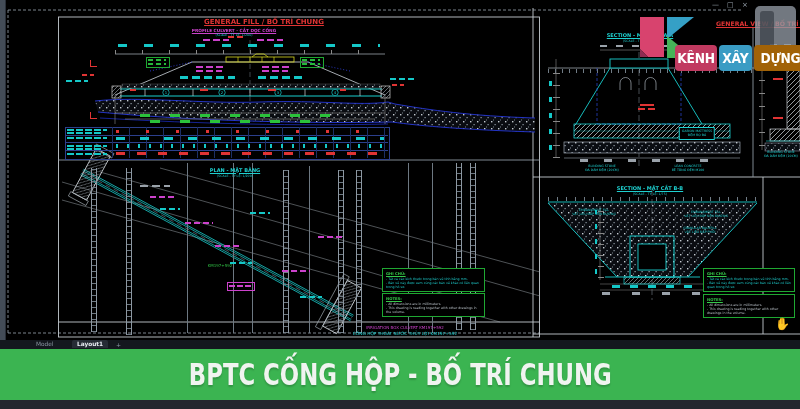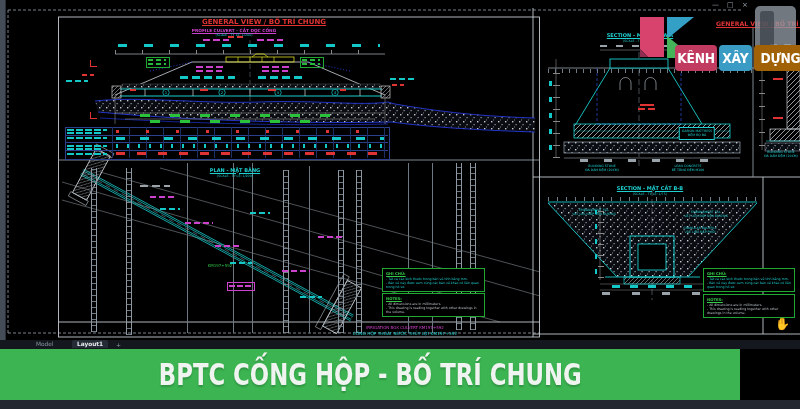--- a/index.html
+++ b/index.html
@@ -24,21 +24,21 @@
   .note .nl{display:block;font-size:3.2px;line-height:1.3;}
   .note .vi{color:#1ed0d0;} .note .en{color:#b9c0c7;}
   .winbtn{position:absolute;color:#98a2ac;font-size:7px;line-height:8px;cursor:default;}
   .badge{position:absolute;height:26px;border-radius:4px;display:flex;align-items:center;justify-content:center;margin-top:12px;}
   .badge span{color:#fff;font-weight:bold;font-size:14.5px;transform:scaleX(.85);letter-spacing:-.3px;}
   #tabbar{position:absolute;left:0;top:340px;width:800px;height:9px;background:#14181e;}
   #tab-model{position:absolute;left:36px;top:1px;font-size:5.8px;color:#8a97a3;}
   #tab-layout1{position:absolute;left:72px;top:0;font-size:5.8px;color:#e8edf2;font-weight:bold;
                background:#262c35;padding:1px 5px;border-radius:2px 2px 0 0;}
   #tab-add{position:absolute;left:116px;top:1px;font-size:6px;color:#8a97a3;}
-  #banner{position:absolute;left:0;top:349px;width:740px;height:51px;background:#3bb451;
+  #banner{position:absolute;left:0;top:349px;width:800px;height:51px;background:#3bb451;
           display:flex;align-items:center;justify-content:center;}
   #banner span{color:#f0f4f0;font-weight:bold;font-size:30px;transform:scaleX(.76);
                letter-spacing:0;text-shadow:0 2px 2px rgba(0,0,0,.18);white-space:nowrap;}
   #bottomstrip{position:absolute;left:0;top:400px;width:800px;height:9px;background:#23272f;}
   #leftstrip{position:absolute;left:0;top:0;width:5px;height:340px;background:#434c57;border-right:1px solid #2a3039;}
   #sidewidget{position:absolute;left:755px;top:6px;width:41px;height:52px;background:rgba(146,154,164,.78);
               border-radius:5px;}
   #sidewidget .inner{position:absolute;left:5px;top:5px;width:14px;height:42px;background:rgba(40,46,52,.55);border-radius:3px;}
   #panhand{position:absolute;left:775px;top:317px;color:#fff;font-size:12px;}
 </style>
@@ -257,21 +257,21 @@
     <div class="mk" style="left:612px;top:285px;width:80px;height:2.6px;background:repeating-linear-gradient(90deg,#15c8c8 0 8px,transparent 8px 18px);"></div>
     <div class="mk" style="left:602px;top:292px;width:100px;height:2.6px;background:repeating-linear-gradient(90deg,#9aa2aa 0 8px,transparent 8px 30px);"></div>
     <div class="mk" style="left:598px;top:208px;width:6px;height:70px;background:repeating-linear-gradient(0deg,#888 0 1px,transparent 1px 11px);"></div>
     <div class="mk" style="left:594.5px;top:210px;width:2.5px;height:64px;background:repeating-linear-gradient(0deg,#15c8c8 0 5px,transparent 5px 15px);"></div>
     <div class="mk" style="left:759px;top:58px;width:6px;height:88px;background:repeating-linear-gradient(0deg,#888 0 1px,transparent 1px 13px);"></div>
     <div class="mk" style="left:770px;top:44px;width:28px;height:2.4px;background:repeating-linear-gradient(90deg,#9aa2aa 0 7px,transparent 7px 14px);"></div>
     <div class="mk" style="left:773px;top:78px;width:10px;height:2.4px;background:#e03434;"></div>
     <div class="mk" style="left:773px;top:117px;width:10px;height:2.4px;background:#e03434;"></div>
   </div>
 
-  <div class="tc b u red" style="left:264px;top:18px;font-size:7px;">GENERAL VIEW / BỐ TRÍ CHUNG</div>
+  <div class="tc b u red" style="left:264px;top:18px;font-size:7px;">GENERAL FILL / BỐ TRÍ CHUNG</div>
   <div class="tc b u mag" style="left:234px;top:27.5px;font-size:4.3px;">PROFILE CULVERT - CẮT DỌC CỐNG</div>
   <div class="tc cyan" style="left:234px;top:33px;font-size:3.3px;">(SCALE - TỶ LỆ: 1/200)</div>
   <div class="tc b u cyan" style="left:235px;top:166.5px;font-size:5px;">PLAN - MẶT BẰNG</div>
   <div class="tc cyan" style="left:235px;top:173.5px;font-size:3.2px;">(SCALE - TỶ LỆ: 1/200)</div>
   <div class="tc grn" style="left:220px;top:263px;font-size:4px;">KM197+592</div>
   <div class="tc mag" style="left:405px;top:324.5px;font-size:4px;">IRRIGATION BOX CULVERT KM197+592</div>
   <div class="tc cyan" style="left:405px;top:330.5px;font-size:4.3px;">CỐNG HỘP THOÁT NƯỚC THỦY LỢI KM197+592</div>
 
   <div class="tc cyan" style="left:166px;top:90px;font-size:3.8px;">1</div>
   <div class="tc cyan" style="left:222px;top:90px;font-size:3.8px;">2</div>

